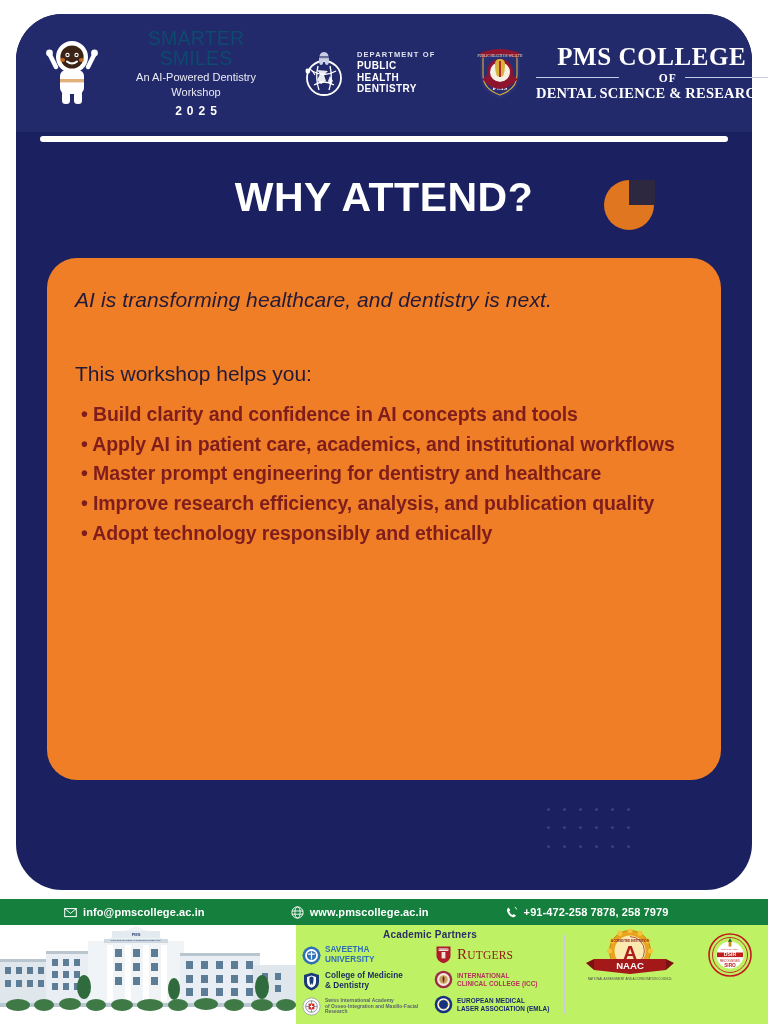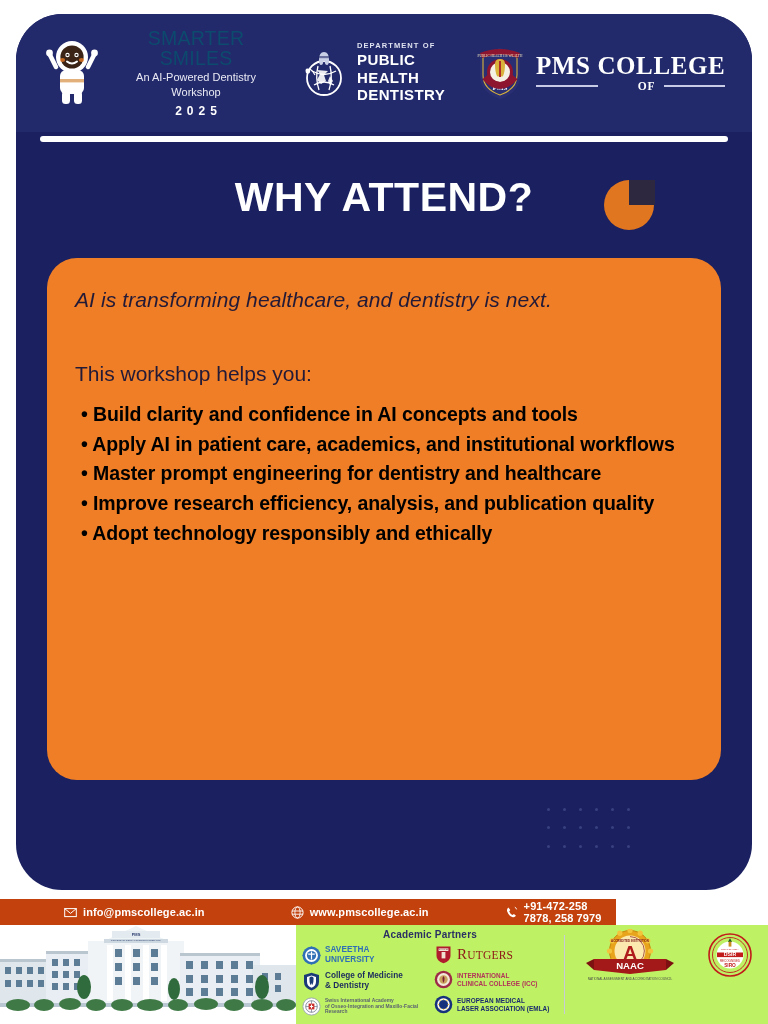--- a/index.html
+++ b/index.html
@@ -101,21 +101,21 @@
   .dph-globe { width: 48px; height: 52px; flex: 0 0 auto; }
   .dph-text { line-height: 1.18; }
   .dph-dept {
     color: #dfe2f0;
     font-size: 7.5px;
     font-weight: 700;
     letter-spacing: 1.1px;
   }
   .dph-line {
     color: #ffffff;
-    font-size: 15px;
+    font-size: 10px;
     font-weight: 700;
     letter-spacing: 0.4px;
   }
 
   .pms-block {
     flex: 0 0 auto;
     display: flex;
     align-items: center;
     gap: 10px;
     padding-left: 16px;
@@ -194,21 +194,21 @@
     letter-spacing: 0.1px;
   }
   .helps-line {
     color: #231a38;
     font-size: 21px;
     font-weight: 400;
     margin-top: 50px;
   }
   .bullet-list { list-style: none; margin-top: 14px; }
   .bullet-list li {
-    color: #000000;
+    color: #7f1d1d;
     font-size: 19.5px;
     font-weight: 700;
     line-height: 1.52;
     letter-spacing: -0.1px;
     text-indent: 6px;
   }
 
   
   .dot-grid {
     position: absolute;
@@ -227,23 +227,23 @@
     background: #3a4180;
     justify-self: center;
     align-self: center;
   }
 
   
   .contact-bar {
     position: absolute;
     left: 0;
     top: 899px;
-    width: 616px;
+    width: 768px;
     height: 26px;
-    background: #c2410c;
+    background: #15803d;
     display: flex;
   }
   .contact-item {
     display: flex;
     align-items: center;
     gap: 6px;
     color: #ffffff;
     font-size: 11px;
     font-weight: 600;
     letter-spacing: 0.1px;
@@ -431,20 +431,21 @@
           <text x="26" y="44.5" font-size="3" fill="#f5e8c0" text-anchor="middle" font-family="Liberation Serif, serif"></text>
         </svg>
       </span>
       <div class="pms-text">
         <div class="pms-name">PMS COLLEGE</div>
         <div class="pms-of-row">
           <span class="rule"></span>
           <span class="pms-of">OF</span>
           <span class="rule"></span>
         </div>
+        <div class="pms-dept">DENTAL SCIENCE &amp; RESEARCH</div>
       </div>
     </div>
   </div>
 
   <div class="title-row">
     <h1 class="page-title">WHY ATTEND?</h1>
   </div>
   <span class="deco-shape">
     <svg viewBox="0 0 54 52" width="54" height="52">
       <circle cx="26" cy="26" r="25" fill="#e0761f"></circle>

